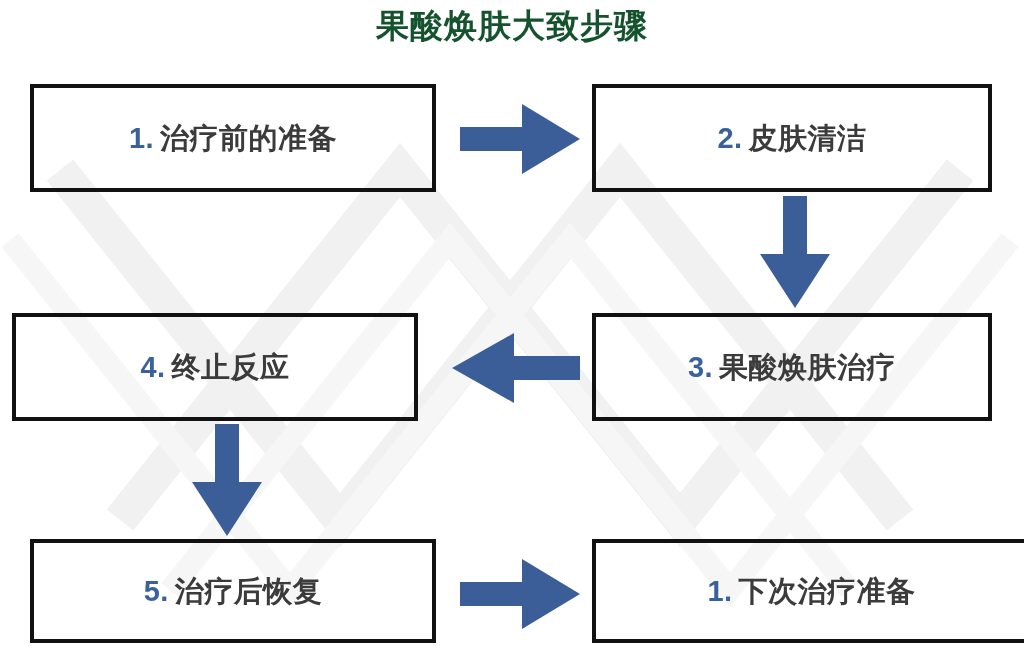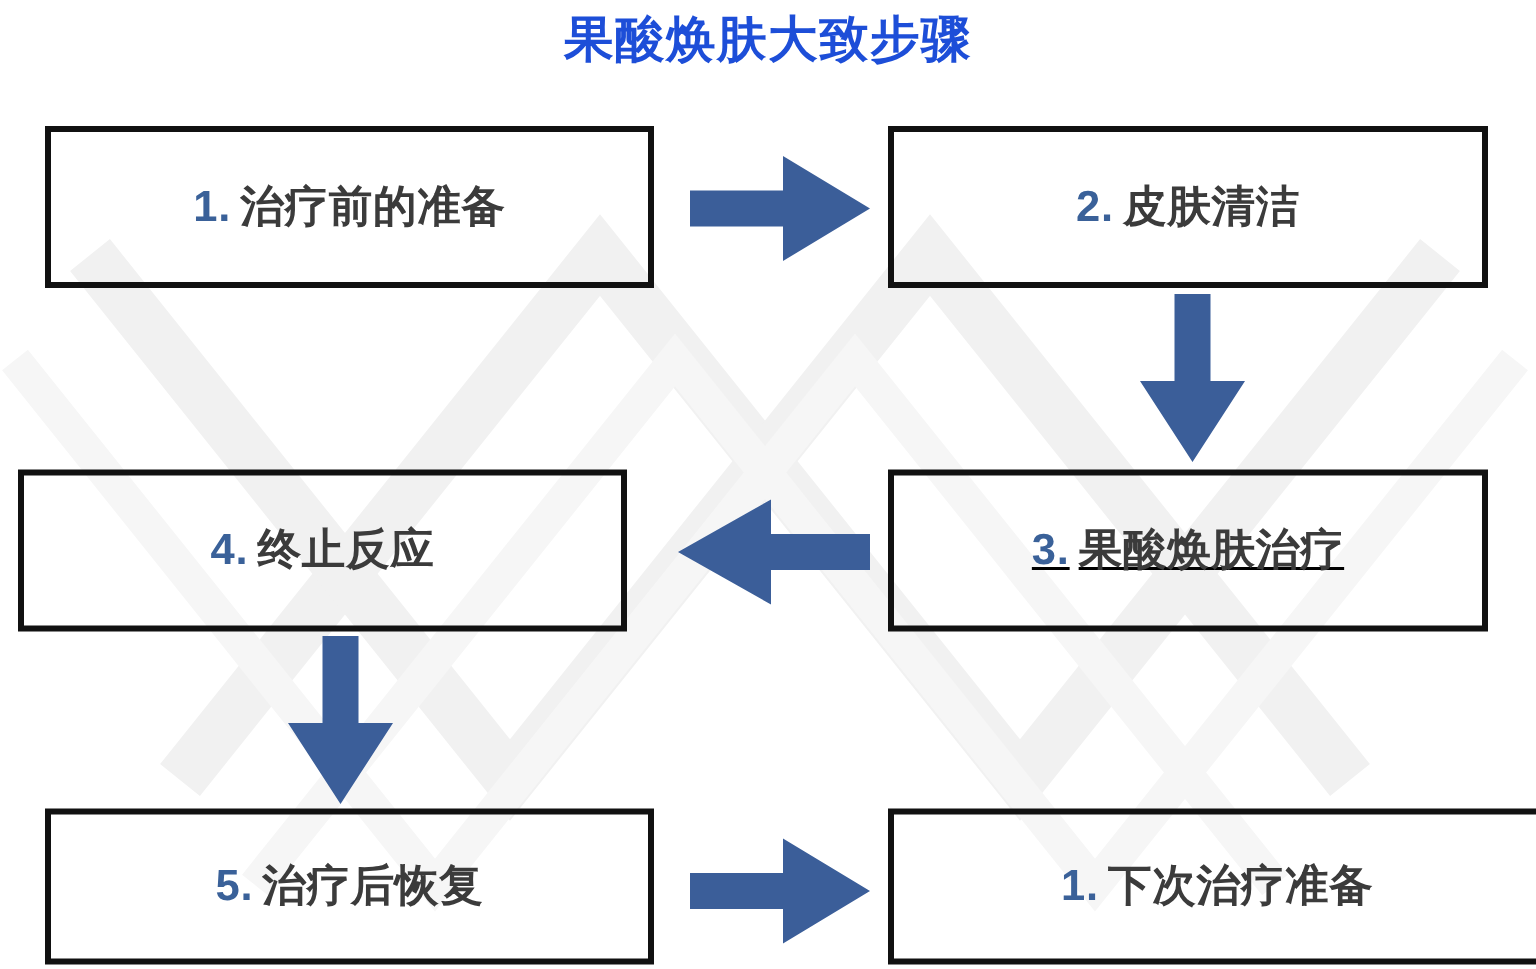--- a/index.html
+++ b/index.html
@@ -50,21 +50,21 @@
   .box-num {
     color: #3a6199;
     font-weight: bold;
     margin-right: 6px;
   }
 
   
   #box-1 { left: 30px;  top: 84px;  width: 406px; height: 108px; }
   #box-2 { left: 592px; top: 84px;  width: 400px; height: 108px; align-items: center; }
   #box-4 { left: 12px;  top: 313px; width: 406px; height: 108px; }
-  #box-3 { left: 592px; top: 313px; width: 400px; height: 108px; text-decoration: underline; }
+  #box-3 { left: 592px; top: 313px; width: 400px; height: 108px; }
   #box-5 { left: 30px;  top: 539px; width: 406px; height: 104px; }
   #box-6 { left: 592px; top: 539px; width: 439px; height: 104px; }
 
   
   .arrow {
     position: absolute;
     z-index: 2;
   }
   #arrow-1-2 { left: 460px; top: 100px;  width: 120px; height: 78px; }
   #arrow-2-3 { left: 756px; top: 196px;  width: 78px;  height: 112px; }
@@ -74,21 +74,21 @@
 
   
   #chart-title {
     position: absolute;
     left: 0;
     top: 4px;
     width: 1024px;
     text-align: center;
     font-size: 33px;
     font-weight: bold;
-    color: #1d4ed8;
+    color: #14532d;
     letter-spacing: 1px;
     z-index: 3;
   }
 </style>
 </head>
 <body>
 
 <div id="canvas">
 
   <svg id="watermark" viewBox="0 0 1024 646" preserveAspectRatio="none" aria-hidden="true">

